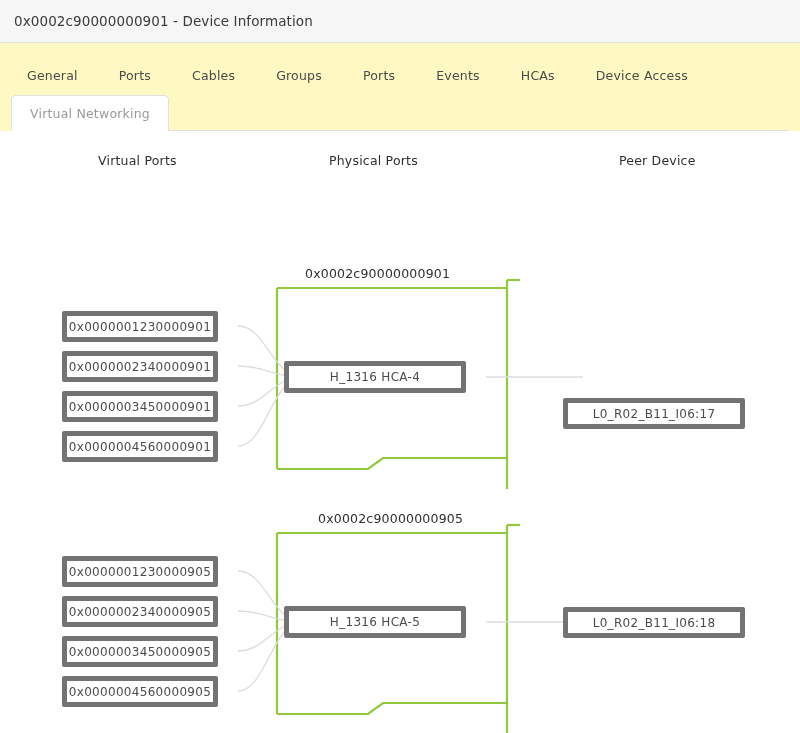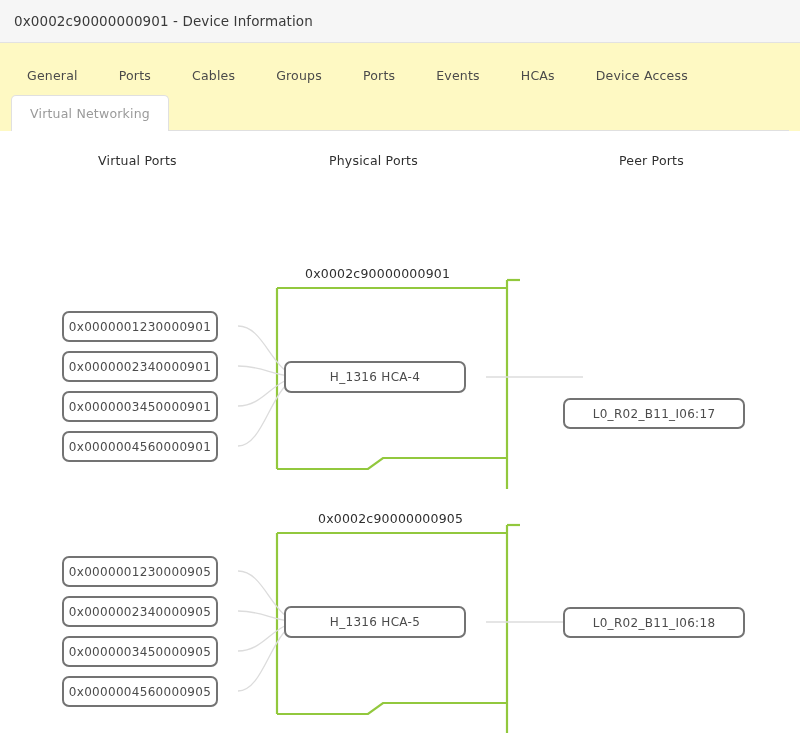--- a/index.html
+++ b/index.html
@@ -110,22 +110,22 @@
     width: 800px;
     height: 602px;
     padding-left: 20px;
   }
   .diagram svg { display: block; }
 
   
   .node {
     position: absolute;
     background: #ffffff;
-    border: 2px solid #737373;
-    border-radius: 7px;
+    border: 5px solid #737373;
+    border-radius: 2px;
     display: flex;
     align-items: center;
     justify-content: center;
     font-size: 12px;
     color: #4b4b4b;
     letter-spacing: 0.3px;
     cursor: pointer;
     white-space: nowrap;
   }
   .node.vport { width: 156px; height: 31px; left: 62px; }
@@ -163,21 +163,21 @@
 
     <div class="tab-active">
       <span>Virtual Networking</span>
     </div>
     <div class="tab-underline"></div>
     <div class="tab-underline-mask"></div>
   </div>
 
   <div class="col-head c1">Virtual Ports</div>
   <div class="col-head c2">Physical Ports</div>
-  <div class="col-head c3">Peer Ports</div>
+  <div class="col-head c3">Peer Device</div>
 
   <div class="diagram">
 
     <svg width="800" height="602">
 
       <g>
 
         <path d="M 257 157 L 487 157" stroke="#92c83d" stroke-width="2.2" fill="none"></path>
         <path d="M 257 157 L 257 338" stroke="#92c83d" stroke-width="2.2" fill="none"></path>
         <path d="M 257 338 L 348 338 L 363 327 L 487 327" stroke="#92c83d" stroke-width="2.2" fill="none"></path>

